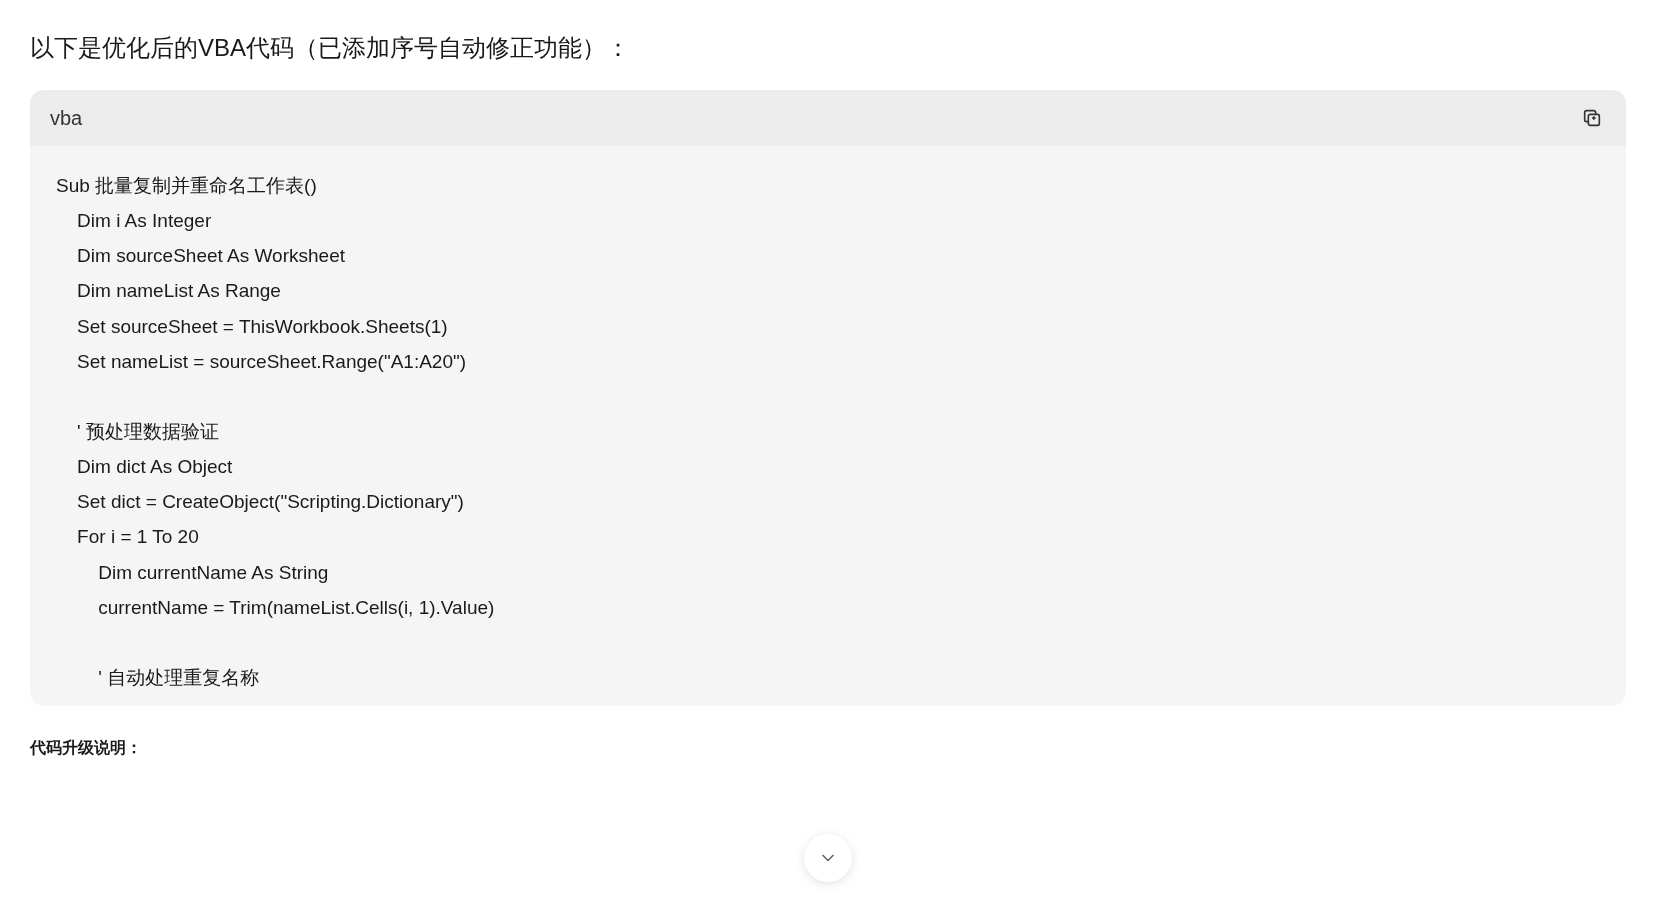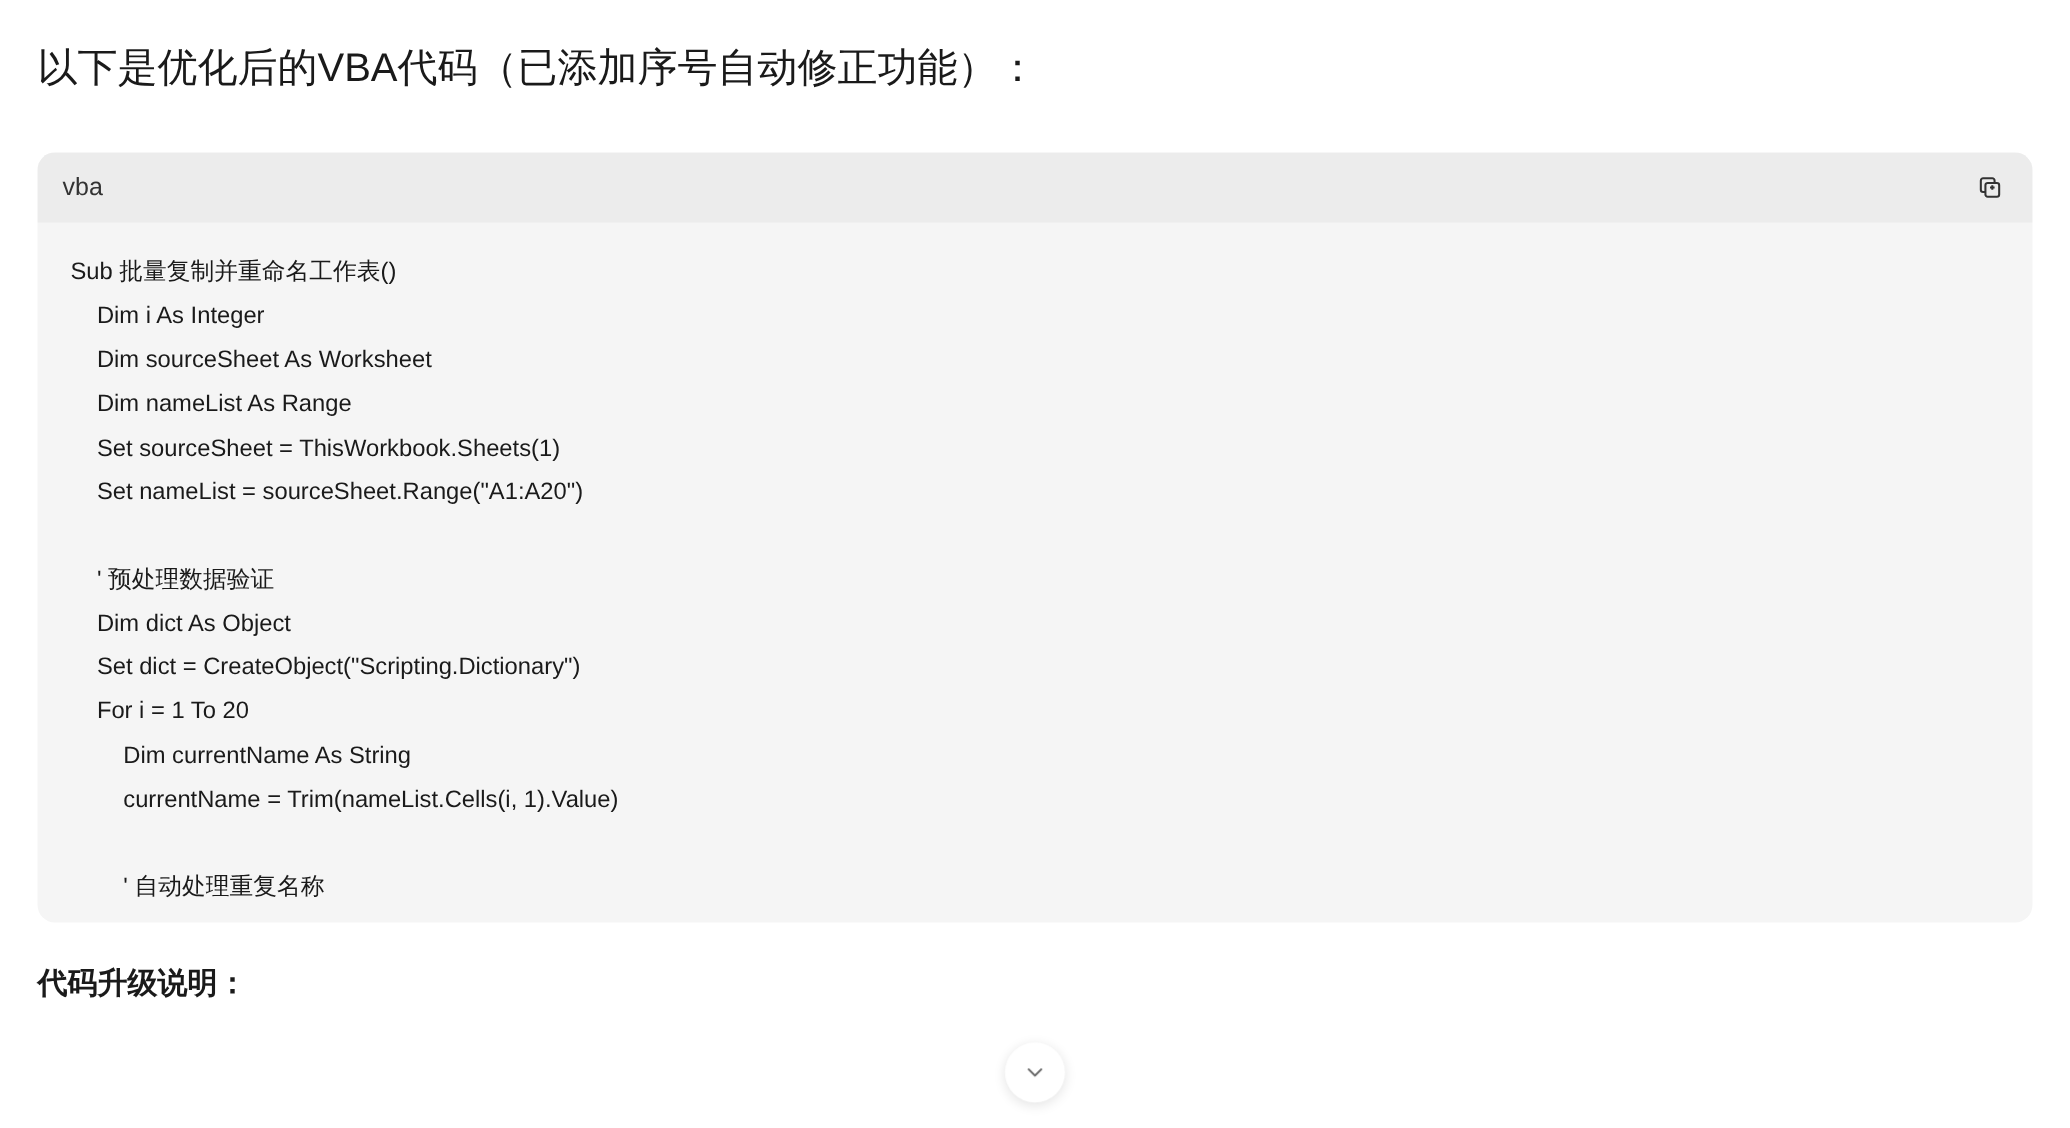--- a/index.html
+++ b/index.html
@@ -7,22 +7,22 @@
       padding: 0;
       box-sizing: border-box;
     }
     body {
       font-family: -apple-system, BlinkMacSystemFont, "Segoe UI", "PingFang SC", "Microsoft YaHei", sans-serif;
       background: #ffffff;
       padding: 30px;
       color: #1a1a1a;
     }
     .intro-text {
-      font-size: 32px;
-      margin-bottom: 44px;
+      font-size: 24px;
+      margin-bottom: 24px;
       font-weight: 400;
       line-height: 1.5;
     }
     .code-block {
       background: #f5f5f5;
       border-radius: 14px;
       overflow: hidden;
       position: relative;
       margin-bottom: 32px;
     }
@@ -67,21 +67,21 @@
       width: 8px;
     }
     .code-content::-webkit-scrollbar-track {
       background: transparent;
     }
     .code-content::-webkit-scrollbar-thumb {
       background: #bbb;
       border-radius: 4px;
     }
     .section-title {
-      font-size: 24px;
+      font-size: 16px;
       font-weight: 700;
       margin-top: 4px;
     }
     .expand-btn {
       position: fixed;
       left: 50%;
       transform: translateX(-50%);
       bottom: 20px;
       width: 48px;
       height: 48px;

